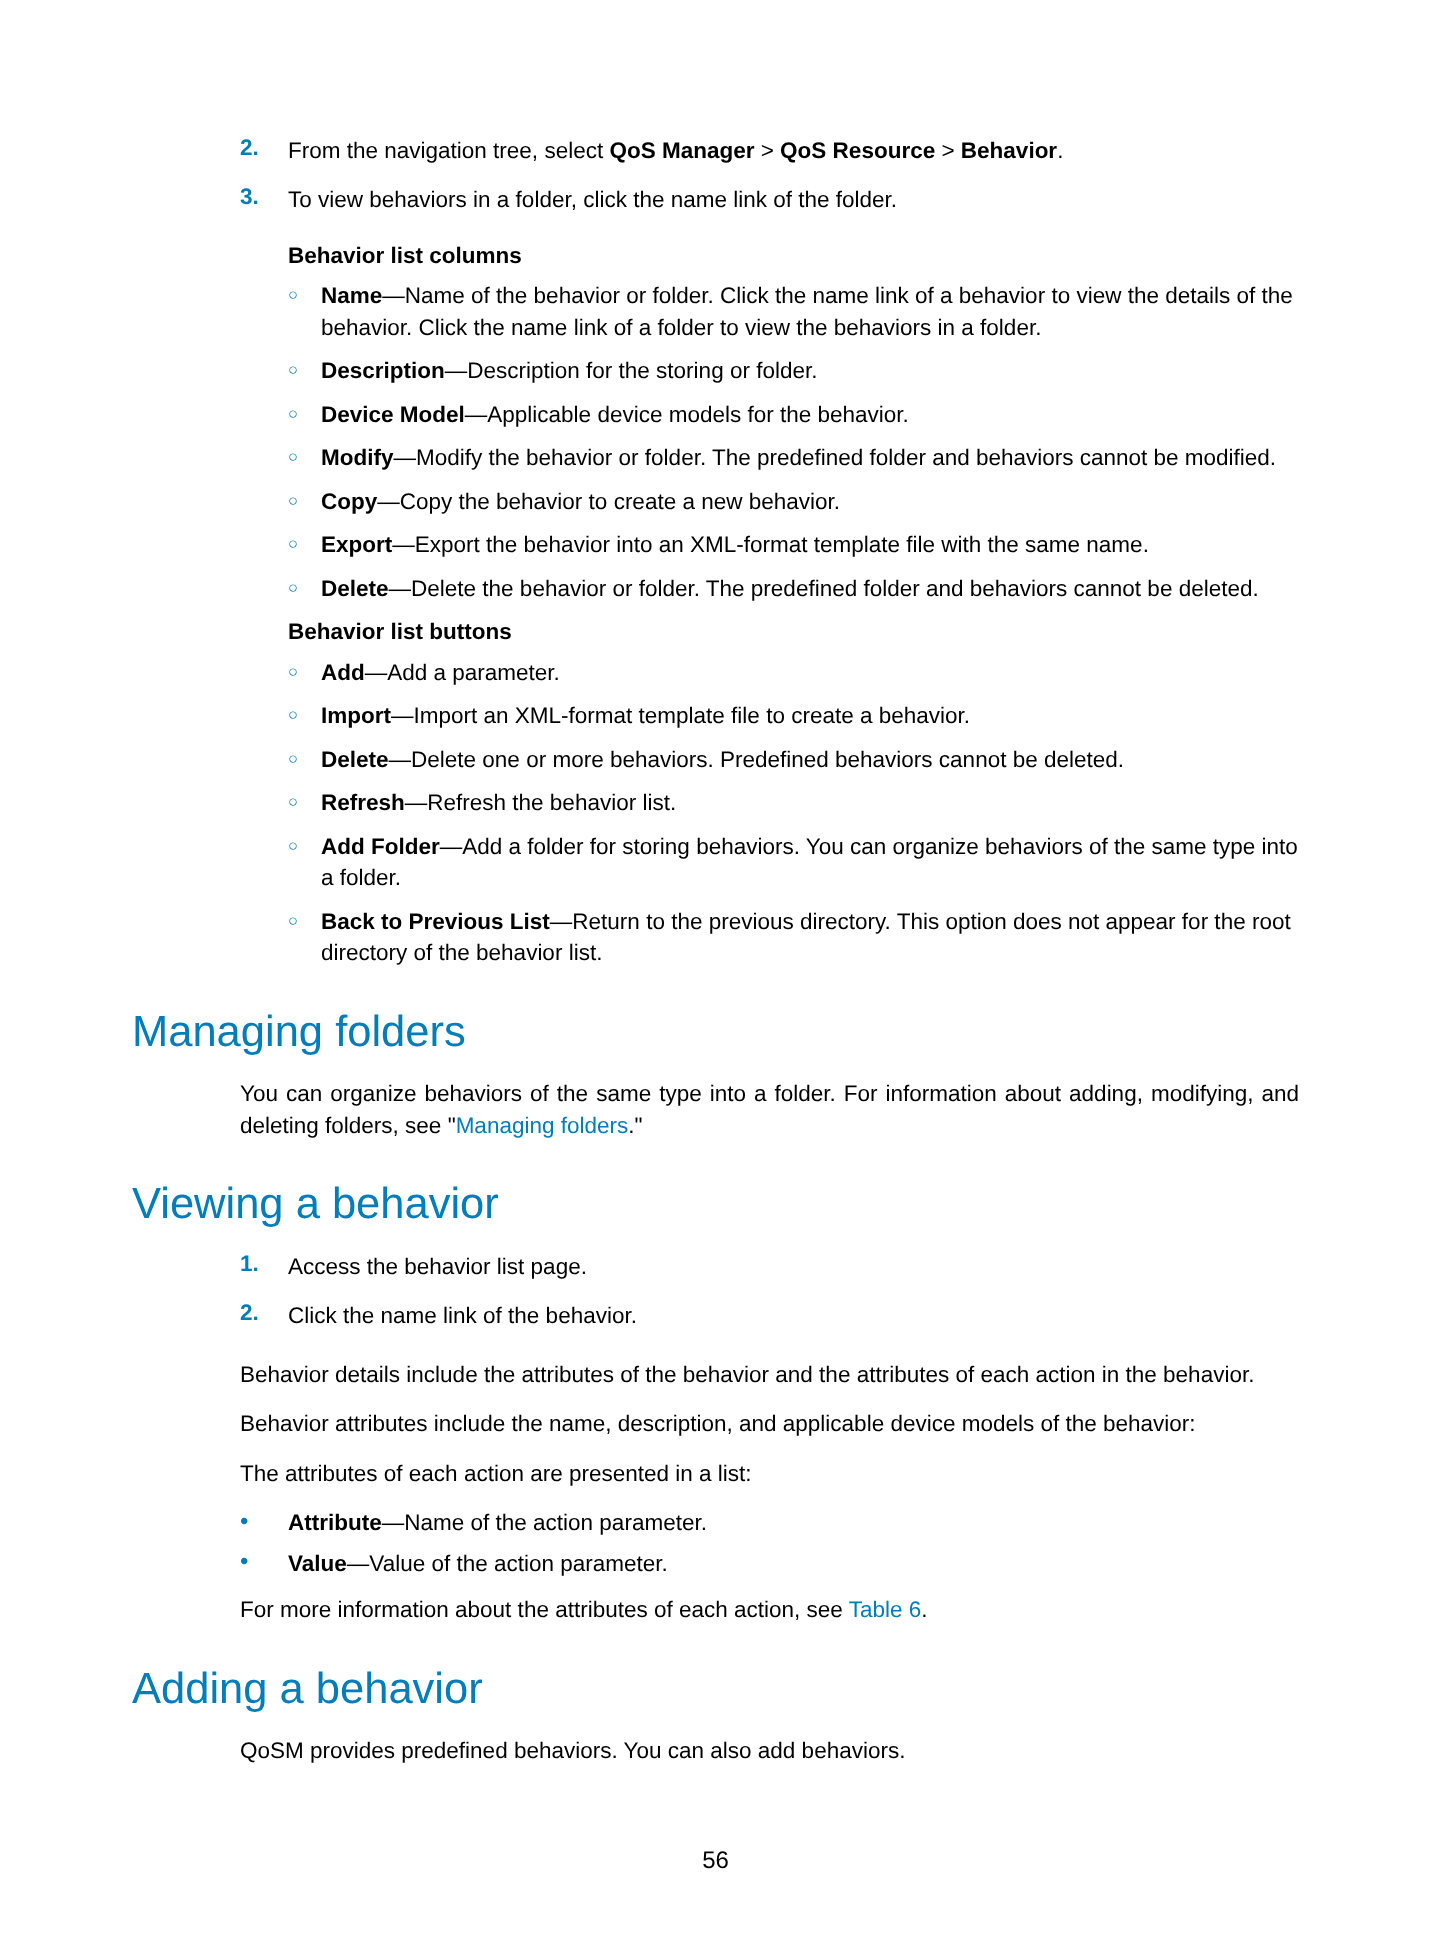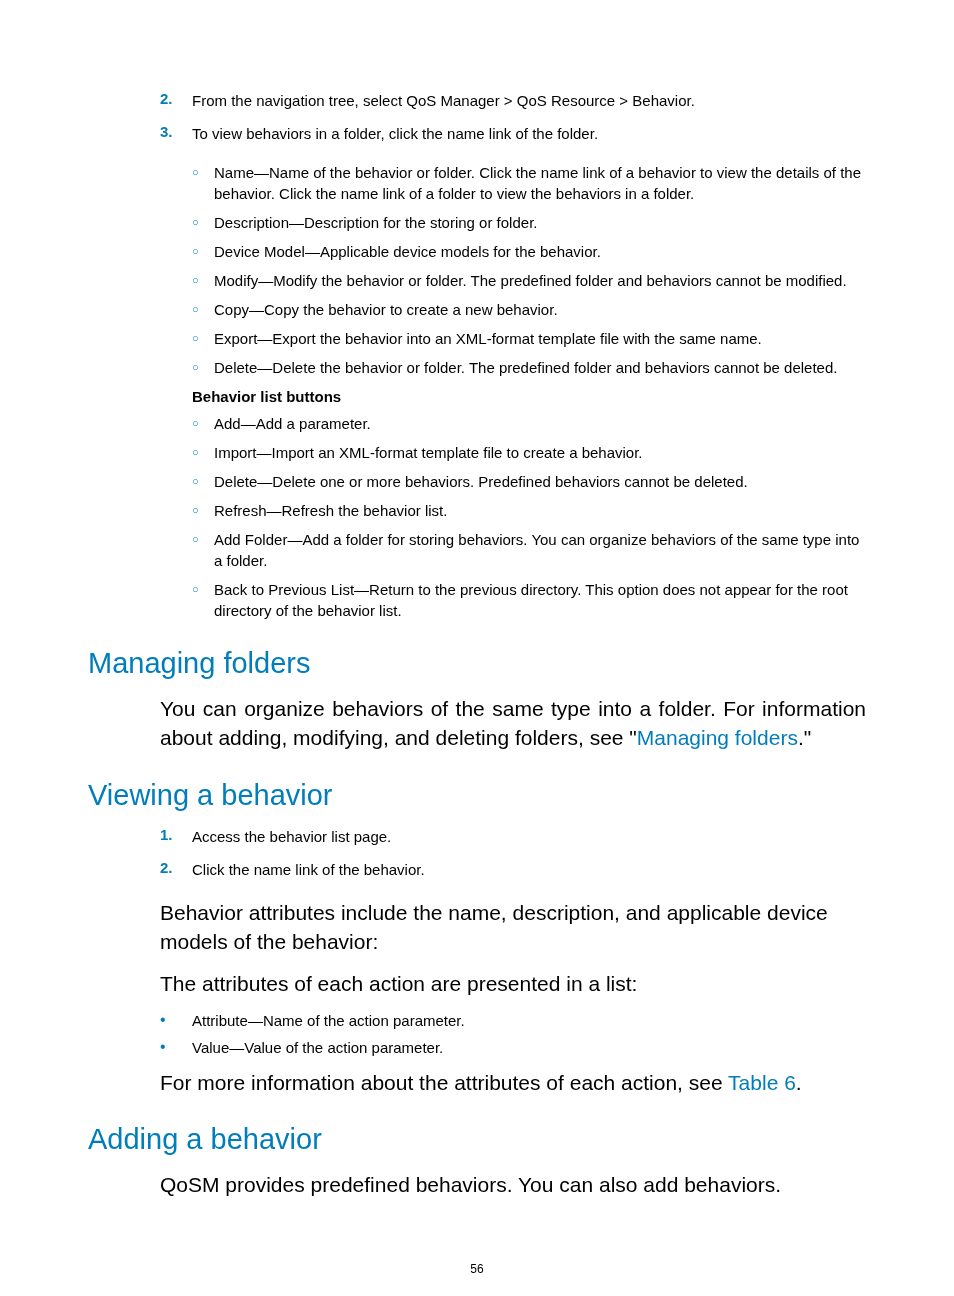--- a/index.html
+++ b/index.html
@@ -70,21 +70,21 @@
   h2.section {
     font-family: "Arial Narrow", Arial, sans-serif;
     font-stretch: condensed;
     font-weight: 400;
     color: #007dba;
     font-size: 29px;
     margin: 26px 0 14px 0;
   }
   p.body {
     margin: 0 0 12px 72px;
-    font-size: 21px;
+    font-size: 15px;
     line-height: 1.4;
   }
   p.body.just {
     text-align: justify;
   }
   a.link {
     color: #007dba;
     text-decoration: none;
   }
   ul.bullet {
@@ -104,47 +104,48 @@
     flex: 0 0 32px;
     font-size: 16px;
     line-height: 1.2;
   }
   ul.bullet .itxt {
     flex: 1;
     line-height: 1.4;
   }
   .pagenum {
     position: absolute;
-    bottom: 20px;
+    bottom: 46px;
     left: 0;
     width: 100%;
     text-align: center;
-    font-size: 12px;
-  }
-  b { font-weight: normal; }
+    font-size: 16px;
+  }
+  b { font-weight: bold; }
 </style>
 </head>
 <body>
 
 <div class="page">
 
   <ol class="ol-main">
     <li>
       <span class="num">2.</span>
       <span class="itxt">
         <span>From the navigation tree, select </span><b>QoS Manager</b><span> &gt; </span><b>QoS Resource</b><span> &gt; </span><b>Behavior</b><span>.</span>
       </span>
     </li>
     <li>
       <span class="num">3.</span>
       <span class="itxt">To view behaviors in a folder, click the name link of the folder.</span>
     </li>
   </ol>
 
   <div class="sub-block">
+    <div class="sub-heading">Behavior list columns</div>
     <ul class="sub-list" id="cols-list">
         <li>
           <span class="mark">○</span>
           <span class="itxt"><b>Name</b><span>—Name of the behavior or folder. Click the name link of a behavior to view the details of the behavior. Click the name link of a folder to view the behaviors in a folder.</span></span>
         </li>
         <li>
           <span class="mark">○</span>
           <span class="itxt"><b>Description</b><span>—Description for the storing or folder.</span></span>
         </li>
         <li>
@@ -209,20 +210,21 @@
     <li>
       <span class="num">1.</span>
       <span class="itxt">Access the behavior list page.</span>
     </li>
     <li>
       <span class="num">2.</span>
       <span class="itxt">Click the name link of the behavior.</span>
     </li>
   </ol>
 
+  <p class="body">Behavior details include the attributes of the behavior and the attributes of each action in the behavior.</p>
   <p class="body">Behavior attributes include the name, description, and applicable device models of the behavior:</p>
   <p class="body">The attributes of each action are presented in a list:</p>
 
   <ul class="bullet" id="attr-list">
       <li>
         <span class="mark">•</span>
         <span class="itxt"><b>Attribute</b><span>—Name of the action parameter.</span></span>
       </li>
       <li>
         <span class="mark">•</span>

